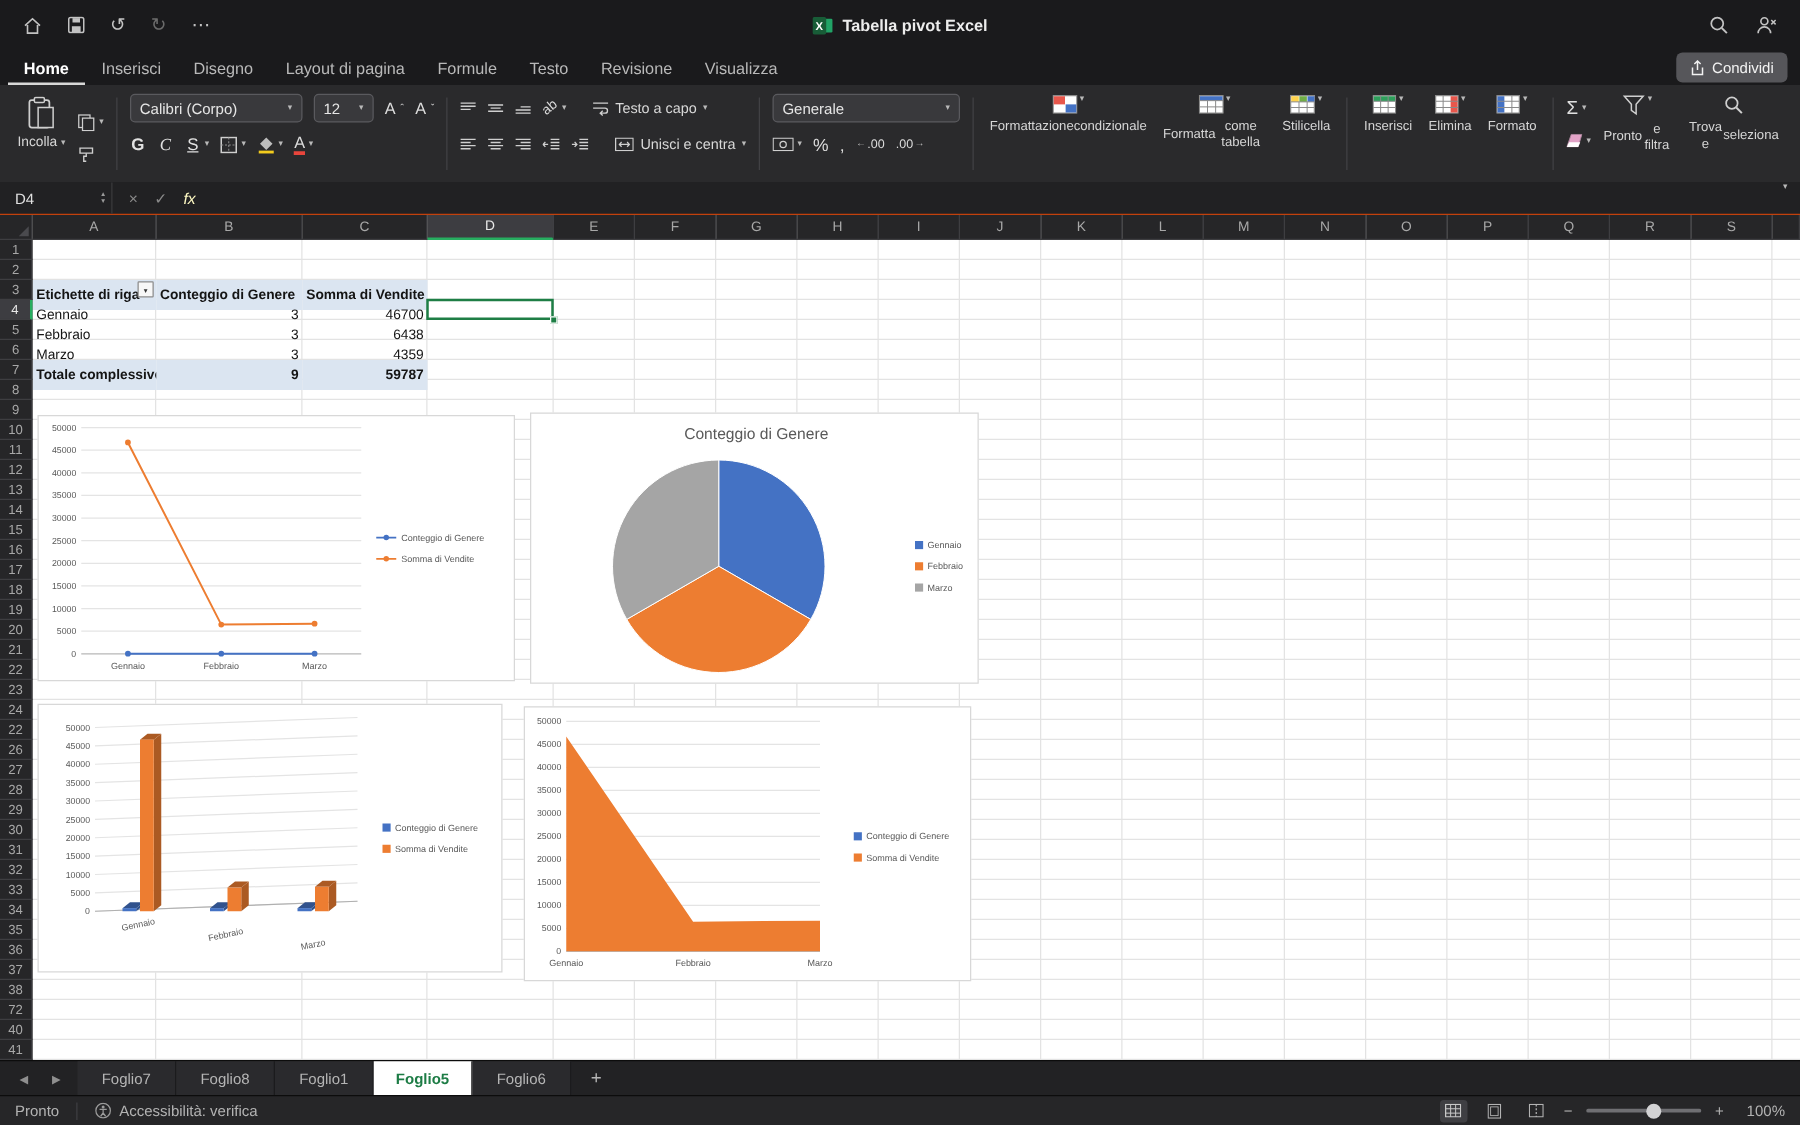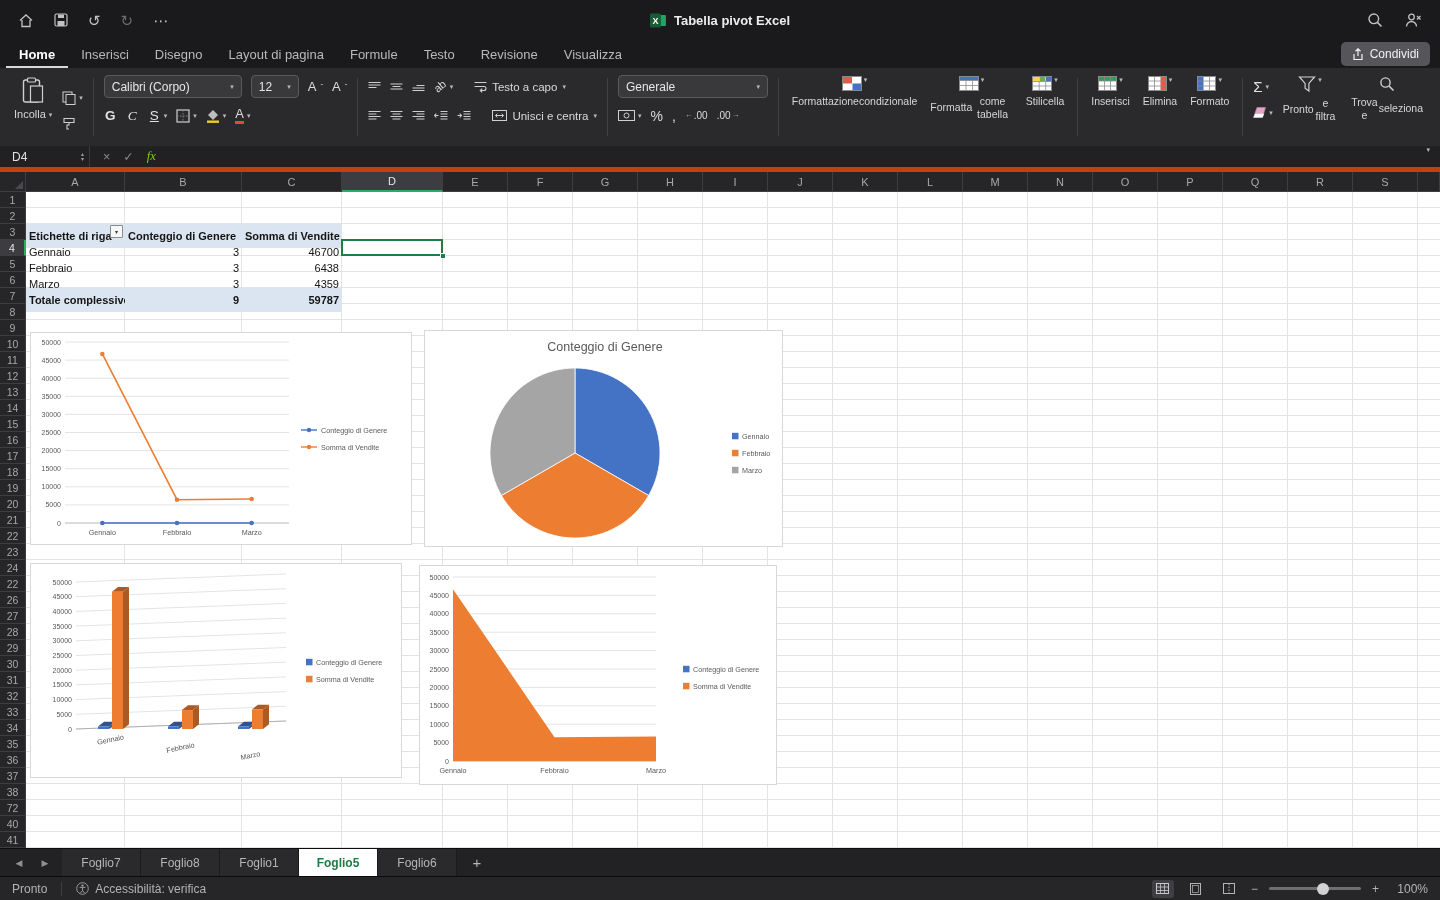--- a/index.html
+++ b/index.html
@@ -48,28 +48,28 @@
 .lblbtn{display:flex;align-items:center;gap:5px;font-size:11.5px;color:#d9d9d9;margin-left:12px;white-space:nowrap;}
 .rot{display:inline-block;transform:rotate(-40deg);font-size:11px;color:#dcdcdc;}
 .fc-a{border-bottom:3px solid #e8453c;line-height:1;font-size:13px;padding-bottom:1px;}
 .pct,.comma{font-size:14px;}
 .dec{font-size:10px;color:#dcdcdc;display:flex;align-items:flex-start;gap:1px;}
 .mini{font-size:8px;color:#bdbdbd;}
 .sigma{font-size:15px;color:#e0e0e0;}
 .edit-stack{display:flex;flex-direction:column;gap:13px;padding-top:4px;}
 
 
-.formula-bar{height:26px;background:#212123;display:flex;align-items:flex-start;border-bottom:5px solid #c2410c;}
+.formula-bar{height:26px;background:#212123;display:flex;align-items:flex-start;border-bottom:1px solid #c2410c;}
 .name-box{width:90px;height:100%;display:flex;align-items:center;padding:0 5px 0 12px;font-size:12px;color:#e0e0e0;border-right:1px solid #3a3a3d;}
 .name-box .val{flex:1;}
 .nb-steppers{display:flex;flex-direction:column;line-height:0.7;}
 .stp{font-size:6px;color:#9a9a9a;}
 .fb-btns{display:flex;align-items:center;gap:13px;padding:0 13px;height:100%;}
 .fb-x,.fb-ck{color:#8a8a8a;font-size:12.5px;}
-.fb-fx{color:#84cc16;font-size:12.5px;font-style:italic;font-family:Liberation Serif, serif;}
+.fb-fx{color:#fef9c3;font-size:12.5px;font-style:italic;font-family:Liberation Sans, sans-serif;}
 .fb-input{flex:1;height:100%;}
 .fb-dd{padding:0 10px;}
 
 
 .grid-wrap{position:relative;height:676px;background:#fff;overflow:hidden;}
 .corner{position:absolute;background:#262628;border-right:1px solid #3e3e41;border-bottom:1px solid #3e3e41;z-index:3;}
 .corner::after{content:"";position:absolute;right:2px;bottom:2px;border-left:8px solid transparent;border-bottom:8px solid #4a4a4e;}
 .col-hdr{position:absolute;top:0;height:20px;background:#262628;border-right:1px solid #3e3e41;border-bottom:1px solid #3e3e41;color:#a8a8a8;font-size:11px;display:flex;align-items:center;justify-content:center;z-index:2;}
 .col-hdr.sel{background:#3d3d41;color:#e8e8e8;border-bottom:2px solid #27ae60;}
 .row-hdr{position:absolute;left:0;width:26px;height:16px;background:#262628;border-right:1px solid #3e3e41;border-bottom:1px solid #3e3e41;color:#a8a8a8;font-size:10.5px;display:flex;align-items:center;justify-content:center;z-index:2;}

